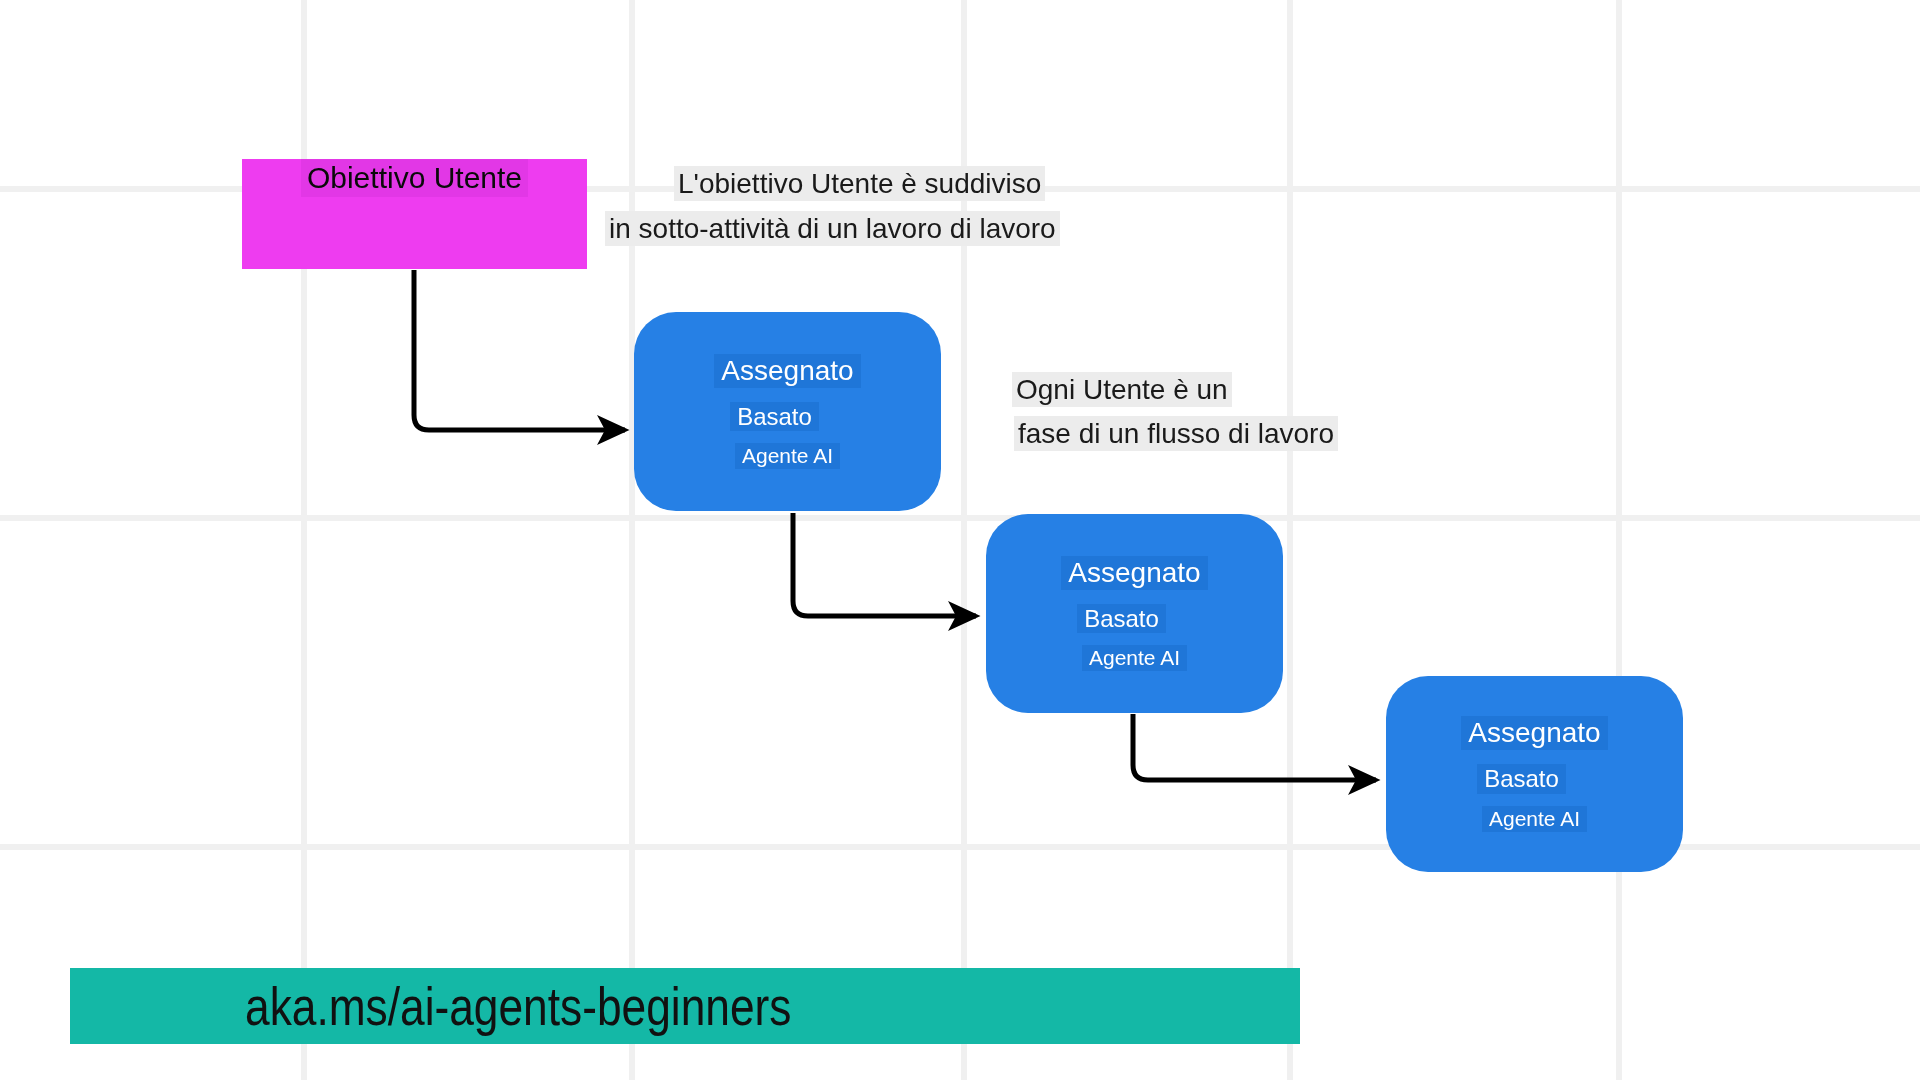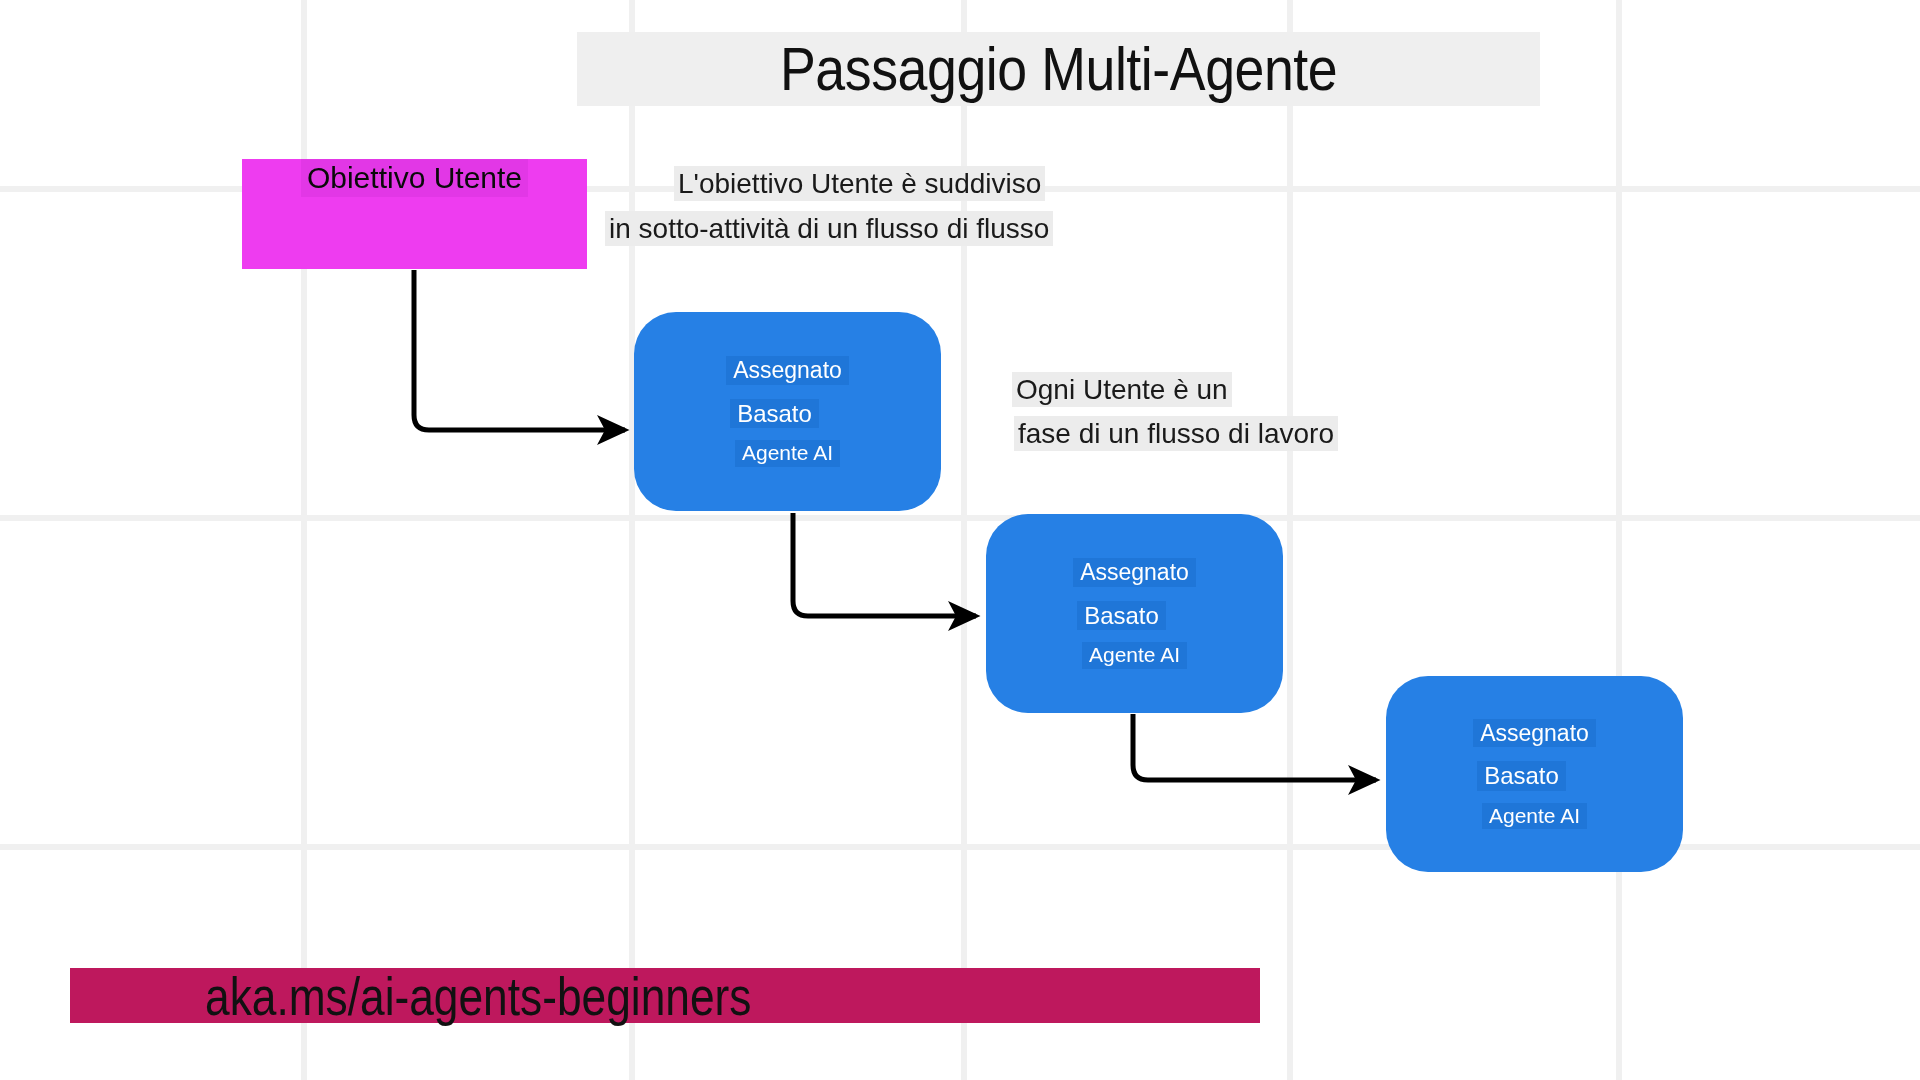--- a/index.html
+++ b/index.html
@@ -106,45 +106,46 @@
     align-items: center;
     justify-content: center;
   }
   .agent-line {
     color: #ffffff;
     white-space: nowrap;
     background: rgba(10, 90, 180, 0.26);
     padding: 1px 7px;
     line-height: 1.15;
   }
-  .agent-line.l1 { font-size: 23px; margin-bottom: 14px; text-align: center; }
+  .agent-line.l1 { font-size: 28px; margin-bottom: 14px; text-align: center; }
   .agent-line.l2 { font-size: 24px; margin-bottom: 12px; margin-right: 26px; }
   .agent-line.l3 { font-size: 21px; }
 
   .node-1 { left: 634px; top: 312px; width: 307px; height: 199px; }
   .node-2 { left: 986px; top: 514px; width: 297px; height: 199px; }
   .node-3 { left: 1386px; top: 676px; width: 297px; height: 196px; }
 
   
   .conn-layer {
     position: absolute;
     inset: 0;
     pointer-events: none;
   }
 
   
   .url-band {
     position: absolute;
     left: 70px;
     top: 968px;
     width: 1190px;
-    height: 55px;
-    background: #be185d;
+    height: 76px;
+    background: #14b8a6;
     display: flex;
     align-items: center;
+    padding-left: 40px;
   }
   .url-text {
     font-family: "Liberation Sans Narrow", "Liberation Sans", sans-serif;
     font-size: 54px;
     color: #111111;
     white-space: nowrap;
     margin-left: 135px;
     transform: scaleX(0.82);
     transform-origin: left center;
   }
@@ -158,29 +159,26 @@
     <div class="grid-v" style="left:301px"></div>
     <div class="grid-v" style="left:629px"></div>
     <div class="grid-v" style="left:961px"></div>
     <div class="grid-v" style="left:1287px"></div>
     <div class="grid-v" style="left:1616px"></div>
     <div class="grid-h" style="top:186px"></div>
     <div class="grid-h" style="top:515px"></div>
     <div class="grid-h" style="top:844px"></div>
   </div>
 
-  <div class="title-band">
-    <div class="title-text">Passaggio Multi-Agente</div>
-  </div>
 
   <div class="annot annot-1a">
     <span>L'obiettivo Utente è suddiviso</span>
   </div>
   <div class="annot annot-1b">
-    <span>in sotto-attività di un flusso di flusso</span>
+    <span>in sotto-attività di un lavoro di lavoro</span>
   </div>
 
   <div class="annot annot-2a">
     <span>Ogni Utente è un</span>
   </div>
   <div class="annot annot-2b">
     <span>fase di un flusso di lavoro</span>
   </div>
 
   <div class="goal-box">

